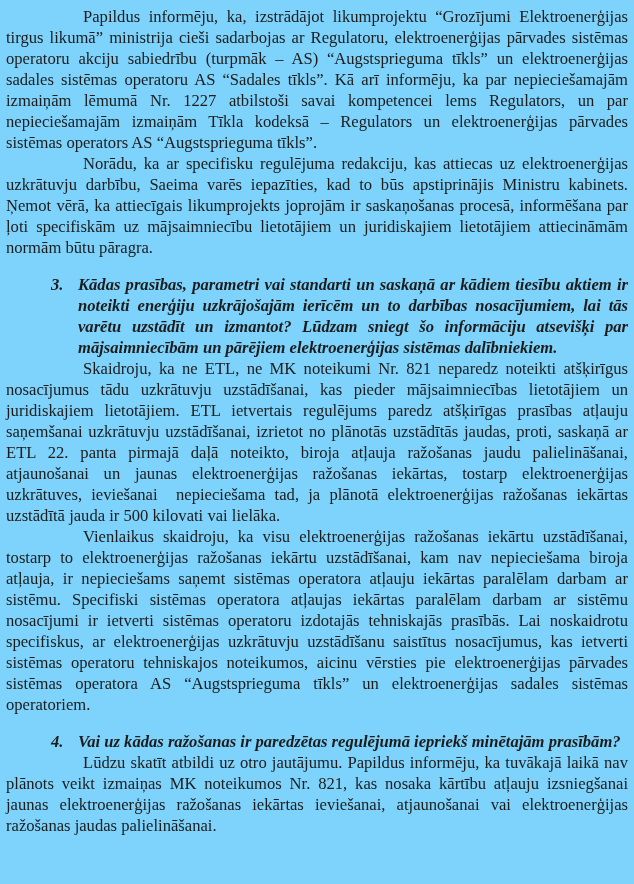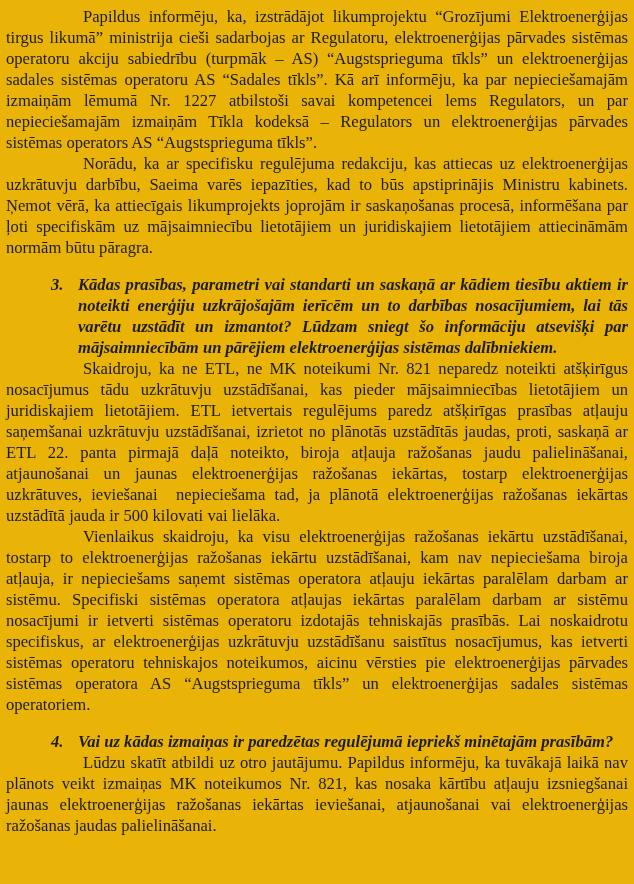--- a/index.html
+++ b/index.html
@@ -6,21 +6,21 @@
     margin: 0;
     padding: 0;
     background: #ffffff;
   }
   .page {
     position: relative;
     width: 634px;
     height: 884px;
     box-sizing: border-box;
     padding: 6px 6px 0 6px;
-    background: #eab308;
+    background: #7dd3fc;
     color: #1c1c1c;
     font-family: "Liberation Serif", "DejaVu Serif", serif;
     font-size: 16.6px;
     line-height: 21px;
     overflow: hidden;
   }
   .para {
     margin: 0;
     text-indent: 77px;
     text-align: justify;
@@ -52,18 +52,18 @@
     <span class="qtext">Kādas prasības, parametri vai standarti un saskaņā ar kādiem tiesību aktiem ir noteikti enerģiju uzkrājošajām ierīcēm un to darbības nosacījumiem, lai tās varētu uzstādīt un izmantot? Lūdzam sniegt šo informāciju atsevišķi par mājsaimniecībām un pārējiem elektroenerģijas sistēmas dalībniekiem.</span>
   </div>
 
 
   <p class="para">Skaidroju, ka ne ETL, ne MK noteikumi Nr. 821 neparedz noteikti atšķirīgus nosacījumus tādu uzkrātuvju uzstādīšanai, kas pieder mājsaimniecības lietotājiem un juridiskajiem lietotājiem. ETL ietvertais regulējums paredz atšķirīgas prasības atļauju saņemšanai uzkrātuvju uzstādīšanai, izrietot no plānotās uzstādītās jaudas, proti, saskaņā ar ETL 22. panta pirmajā daļā noteikto, biroja atļauja ražošanas jaudu palielināšanai, atjaunošanai un jaunas elektroenerģijas ražošanas iekārtas, tostarp elektroenerģijas uzkrātuves, ieviešanai&nbsp; nepieciešama tad, ja plānotā elektroenerģijas ražošanas iekārtas uzstādītā jauda ir 500 kilovati vai lielāka.</p>
 
   <p class="para">Vienlaikus skaidroju, ka visu elektroenerģijas ražošanas iekārtu uzstādīšanai, tostarp to elektroenerģijas ražošanas iekārtu uzstādīšanai, kam nav nepieciešama biroja atļauja, ir nepieciešams saņemt sistēmas operatora atļauju iekārtas paralēlam darbam ar sistēmu. Specifiski sistēmas operatora atļaujas iekārtas paralēlam darbam ar sistēmu nosacījumi ir ietverti sistēmas operatoru izdotajās tehniskajās prasībās. Lai noskaidrotu specifiskus, ar elektroenerģijas uzkrātuvju uzstādīšanu saistītus nosacījumus, kas ietverti sistēmas operatoru tehniskajos noteikumos, aicinu vērsties pie elektroenerģijas pārvades sistēmas operatora AS “Augstsprieguma tīkls” un elektroenerģijas sadales sistēmas operatoriem.</p>
 
   <div class="question">
     <span class="qnum">4.</span>
-    <span class="qtext">Vai uz kādas izmaiņas ir paredzētas regulējumā iepriekš minētajām prasībām?</span>
+    <span class="qtext">Vai uz kādas ražošanas ir paredzētas regulējumā iepriekš minētajām prasībām?</span>
   </div>
 
   <p class="para">Lūdzu skatīt atbildi uz otro jautājumu. Papildus informēju, ka tuvākajā laikā nav plānots veikt izmaiņas MK noteikumos Nr. 821, kas nosaka kārtību atļauju izsniegšanai jaunas elektroenerģijas ražošanas iekārtas ieviešanai, atjaunošanai vai elektroenerģijas ražošanas jaudas palielināšanai.</p>
 
 </div>
 
 </body></html>

